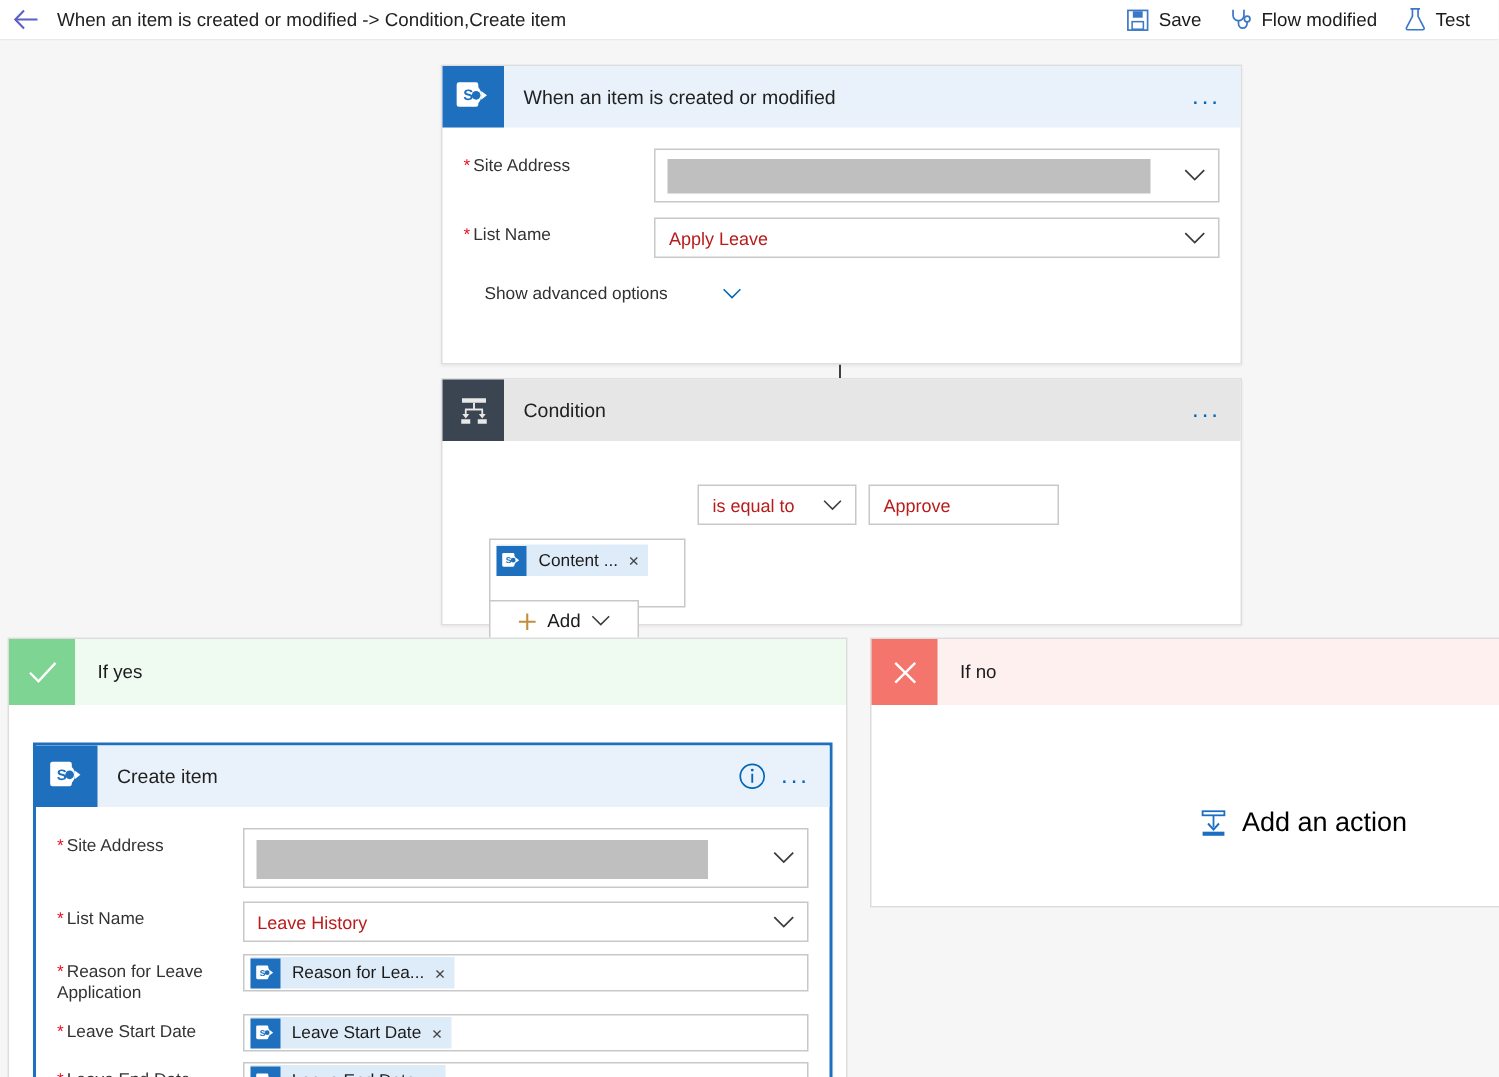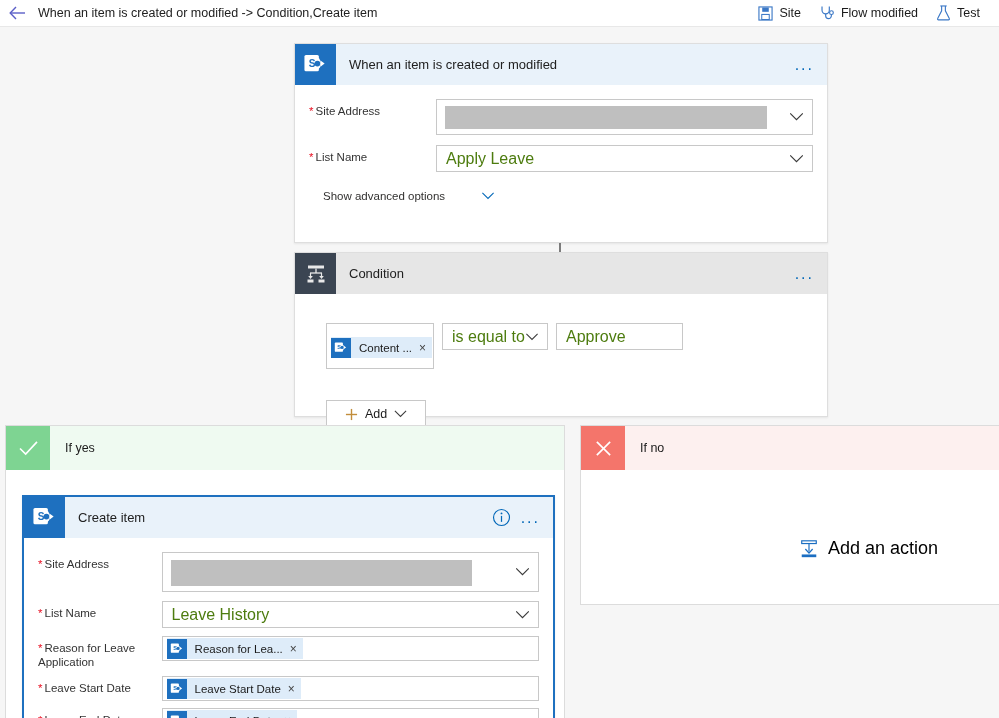--- a/index.html
+++ b/index.html
@@ -84,21 +84,21 @@
     padding-top: 5px;
   }
   .req { color: #e81123; margin-right: 2px; }
   .fctl {
     position: relative;
     border: 1px solid #c8c8c8;
     background: #fff;
     display: flex; align-items: center;
   }
   .fctl .val {
-    font-size: 16px; color: #4d7c0f;
+    font-size: 12px; color: #b91c1c;
     padding-left: 9px; white-space: nowrap;
   }
   .chev {
     position: absolute; right: 8px; top: 50%;
     transform: translateY(-50%);
     pointer-events: none;
   }
   .redact {
     position: absolute;
     background: #bfbfbf;
@@ -173,21 +173,21 @@
   <div class="bc-title">When an item is created or modified -&gt; Condition,Create item</div>
 
   <div class="cmd-right">
 
     <div class="cmd-item">
       <svg width="15" height="15" viewBox="0 0 16 16">
         <rect x="1" y="1" width="14" height="14" fill="none" stroke="#3b78c6" stroke-width="1.2"></rect>
         <rect x="4.5" y="1.6" width="7" height="4.6" fill="#3b78c6"></rect>
         <rect x="4" y="9" width="8" height="5.4" fill="none" stroke="#3b78c6" stroke-width="1.1"></rect>
       </svg>
-      <span class="lbl">Site</span>
+      <span class="lbl">Save</span>
     </div>
 
     <div class="cmd-item">
       <svg width="16" height="16" viewBox="0 0 18 18">
         <path d="M3.4 1.6 v4.2 a4.1 4.1 0 0 0 8.2 0 V1.6" fill="none" stroke="#3b78c6" stroke-width="1.3"></path>
         <path d="M7.5 10 v2.2 a3.2 3.2 0 0 0 6.4 0 v-1.6" fill="none" stroke="#3b78c6" stroke-width="1.3"></path>
         <circle cx="14" cy="8.6" r="2.1" fill="none" stroke="#3b78c6" stroke-width="1.3"></circle>
       </svg>
       <span class="lbl">Flow modified</span>
     </div>
@@ -279,21 +279,21 @@
         </svg>
       </div>
       <div class="card-title">Condition</div>
       <div class="head-right">
         <div class="ellipsis">...</div>
       </div>
     </div>
 
     <div style="position:absolute; left:31px; top:70px; display:flex; align-items:flex-start;">
 
-      <div class="fctl" style="width:108px; height:46px; align-items:flex-start; padding-top:13px;">
+      <div class="fctl" style="width:131px; height:46px; align-items:flex-start; padding-top:3px;margin-top:36px;">
         <div class="chip">
           <div class="chip-ico" style="background:#1e70bf;">
             <svg width="14" height="14" viewBox="0 0 26 26">
               <rect x="1.5" y="3" width="15" height="17" rx="1.6" fill="#ffffff"></rect>
               <text x="6" y="15.5" font-family="Liberation Sans, sans-serif" font-size="10.5" font-weight="bold" fill="#1e70bf">S</text>
               <path d="M14.5 5.2 a7.6 7.6 0 0 1 0 13.6 z" fill="#ffffff"></path>
               <circle cx="15" cy="12" r="3" fill="#1e70bf"></circle>
               <path d="M18.5 9 l4 3 l-4 3 z" fill="#ffffff"></path>
             </svg>
           </div>

